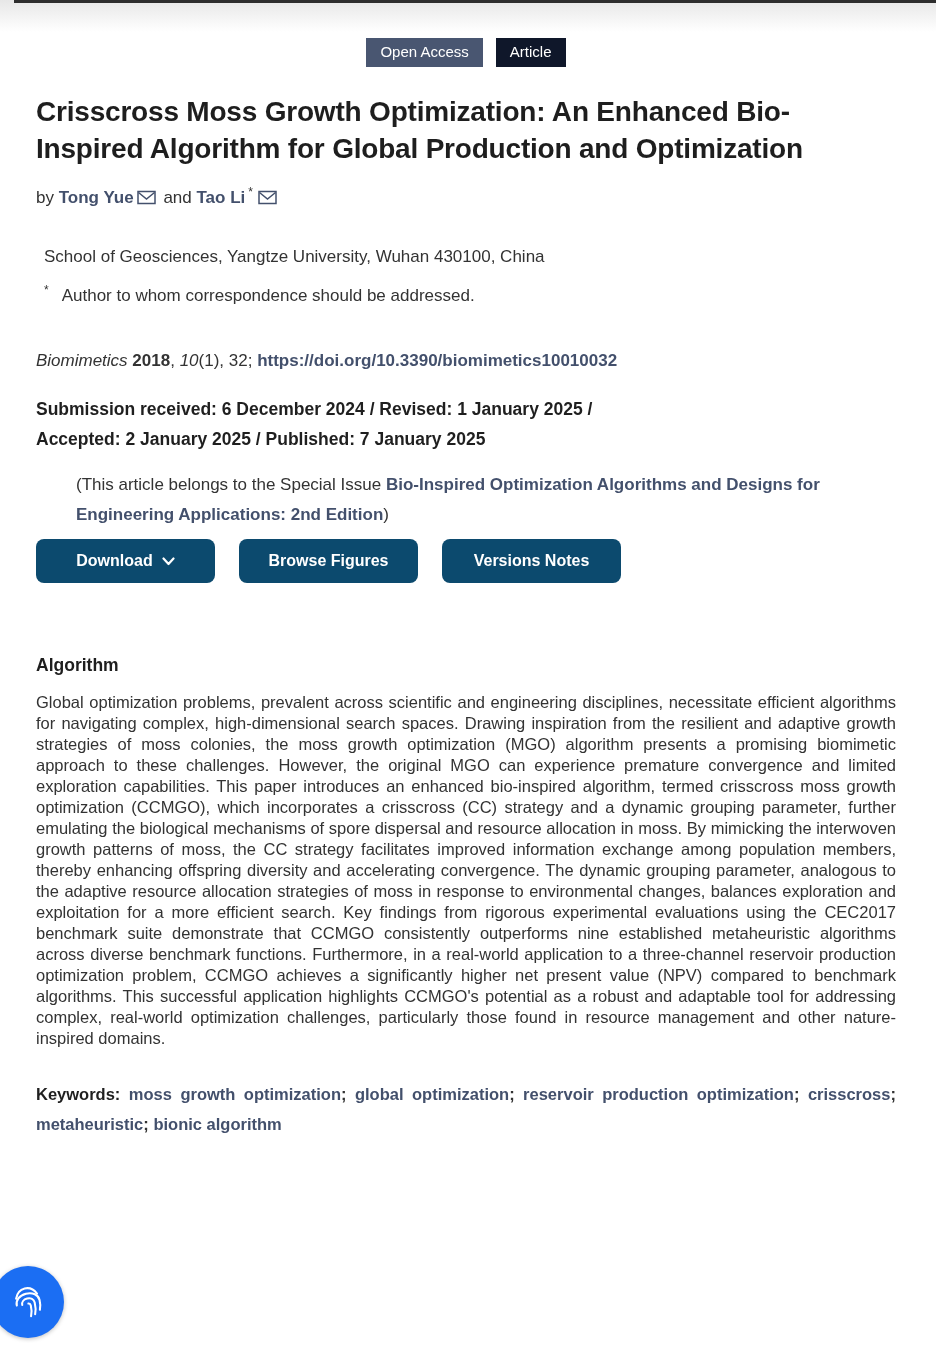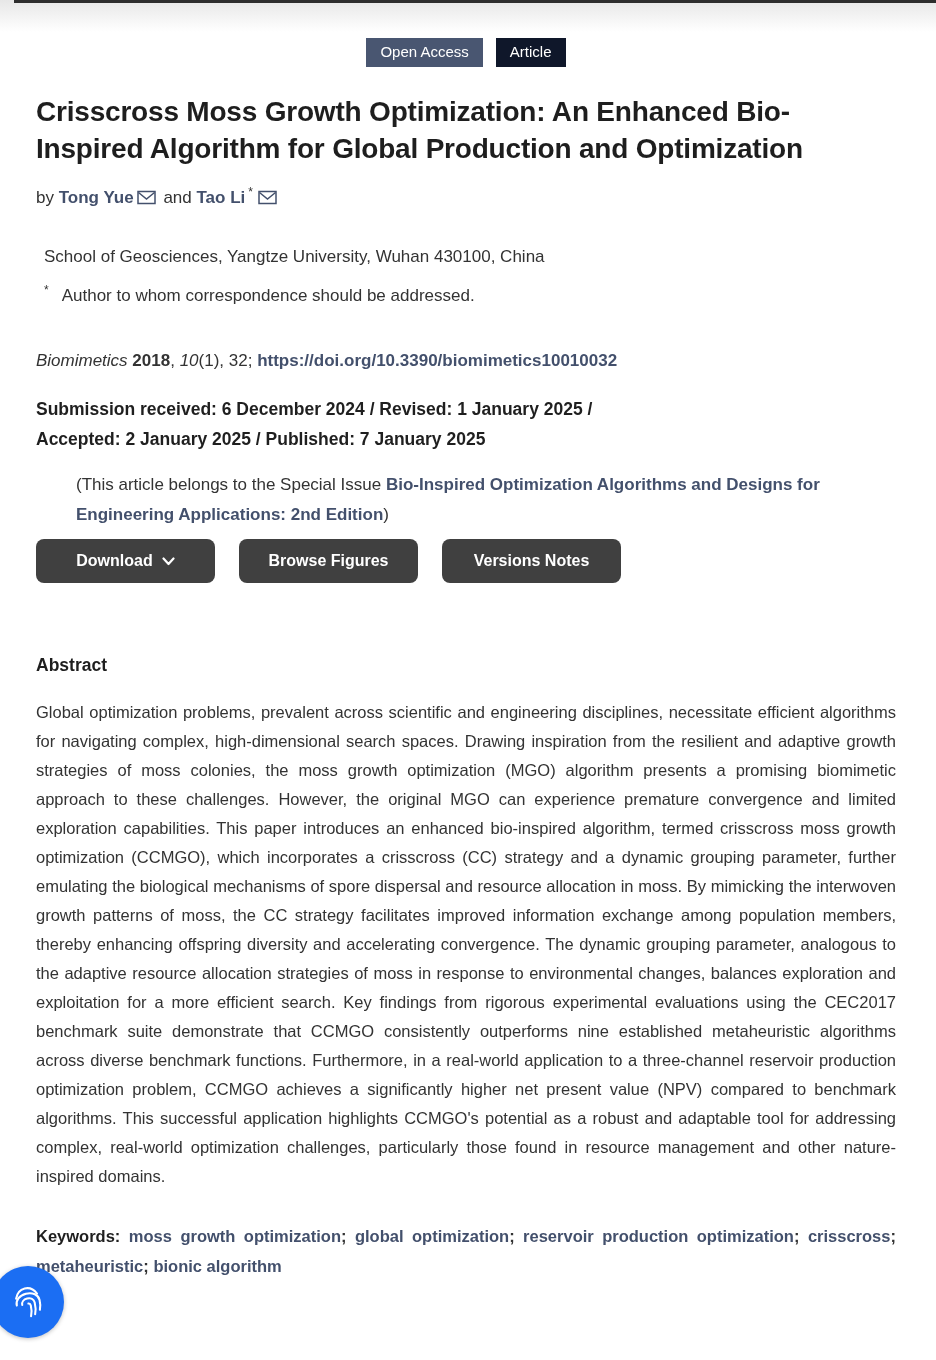--- a/index.html
+++ b/index.html
@@ -58,30 +58,30 @@
   .history { margin-top: 23px; font-size: 17.5px; font-weight: 700; color: #1f1f1f; line-height: 30px; }
 
   
   .special-issue { margin-top: 16px; font-size: 17px; color: #333; line-height: 30px; margin-left: 40px; }
   .si-link { color: #43506c; font-weight: 700; text-decoration: none; cursor: pointer; }
 
   
   .buttons { margin-top: 9px; display: flex; gap: 24px; }
   .btn {
     min-width: 179px; height: 44px; border: none; border-radius: 8px;
-    background: #404040; color: #fff; font-weight: 700; font-size: 16px;
+    background: #0c4a6e; color: #fff; font-weight: 700; font-size: 16px;
     font-family: "Liberation Sans", "DejaVu Sans", sans-serif;
     display: inline-flex; align-items: center; justify-content: center; gap: 9px;
     cursor: pointer; padding: 0 20px;
   }
 
   
   h2.abstract-heading { margin: 72px 0 0; font-size: 17.5px; font-weight: 700; color: #1e1e1e; }
   p.abstract-text {
-    margin: 22px 0 0; font-size: 16.5px; line-height: 29px;
+    margin: 16px 0 0; font-size: 16.5px; line-height: 21px;
     color: #333; text-align: justify;
   }
 
   
   .keywords {
     margin-top: 30px; font-size: 16.5px; font-weight: 700;
     line-height: 30px; text-align: justify; color: #1f1f1f;
   }
   .kw-link { color: #43506c; text-decoration: none; cursor: pointer; }
   .kw-sep { color: #333; }
@@ -150,21 +150,21 @@
       <span style="display:inline-flex;">
           <svg width="13" height="9" viewBox="0 0 13 9">
             <polyline points="1.5,1.5 6.5,7 11.5,1.5" fill="none" stroke="#ffffff" stroke-width="2.2" stroke-linecap="round" stroke-linejoin="round"></polyline>
           </svg>
         </span>
     </button>
     <button class="btn">Browse Figures</button>
     <button class="btn">Versions Notes</button>
   </div>
 
-  <h2 class="abstract-heading">Abstract</h2>
+  <h2 class="abstract-heading">Algorithm</h2>
 
   <p class="abstract-text">Global optimization problems, prevalent across scientific and engineering disciplines, necessitate efficient algorithms for navigating complex, high-dimensional search spaces. Drawing inspiration from the resilient and adaptive growth strategies of moss colonies, the moss growth optimization (MGO) algorithm presents a promising biomimetic approach to these challenges. However, the original MGO can experience premature convergence and limited exploration capabilities. This paper introduces an enhanced bio-inspired algorithm, termed crisscross moss growth optimization (CCMGO), which incorporates a crisscross (CC) strategy and a dynamic grouping parameter, further emulating the biological mechanisms of spore dispersal and resource allocation in moss. By mimicking the interwoven growth patterns of moss, the CC strategy facilitates improved information exchange among population members, thereby enhancing offspring diversity and accelerating convergence. The dynamic grouping parameter, analogous to the adaptive resource allocation strategies of moss in response to environmental changes, balances exploration and exploitation for a more efficient search. Key findings from rigorous experimental evaluations using the CEC2017 benchmark suite demonstrate that CCMGO consistently outperforms nine established metaheuristic algorithms across diverse benchmark functions. Furthermore, in a real-world application to a three-channel reservoir production optimization problem, CCMGO achieves a significantly higher net present value (NPV) compared to benchmark algorithms. This successful application highlights CCMGO's potential as a robust and adaptable tool for addressing complex, real-world optimization challenges, particularly those found in resource management and other nature-inspired domains.</p>
 
   <div class="keywords">
     <span class="kw-label">Keywords:</span>
     <a class="kw-link">moss growth optimization</a><span class="kw-sep">; </span>
     <a class="kw-link">global optimization</a><span class="kw-sep">; </span>
     <a class="kw-link">reservoir production optimization</a><span class="kw-sep">; </span>
     <a class="kw-link">crisscross</a><span class="kw-sep">; </span>
     <a class="kw-link">metaheuristic</a><span class="kw-sep">; </span>

